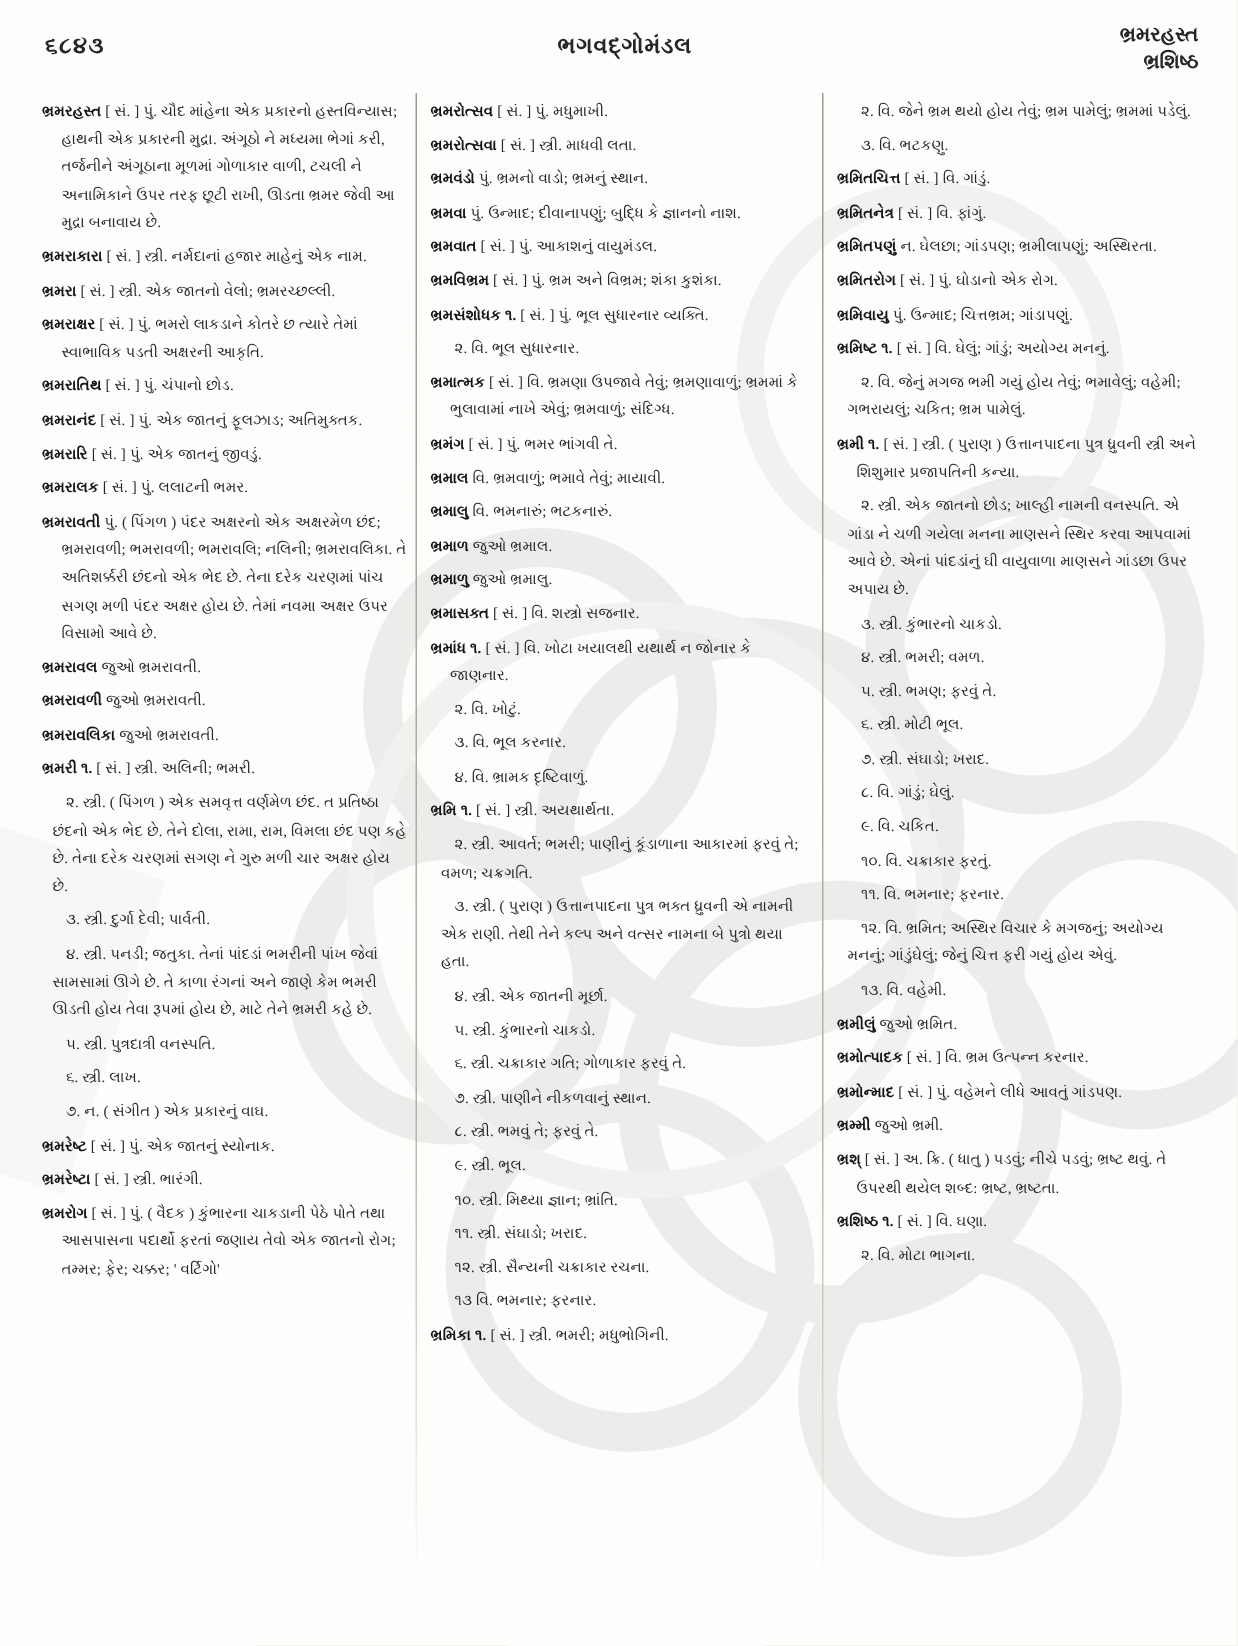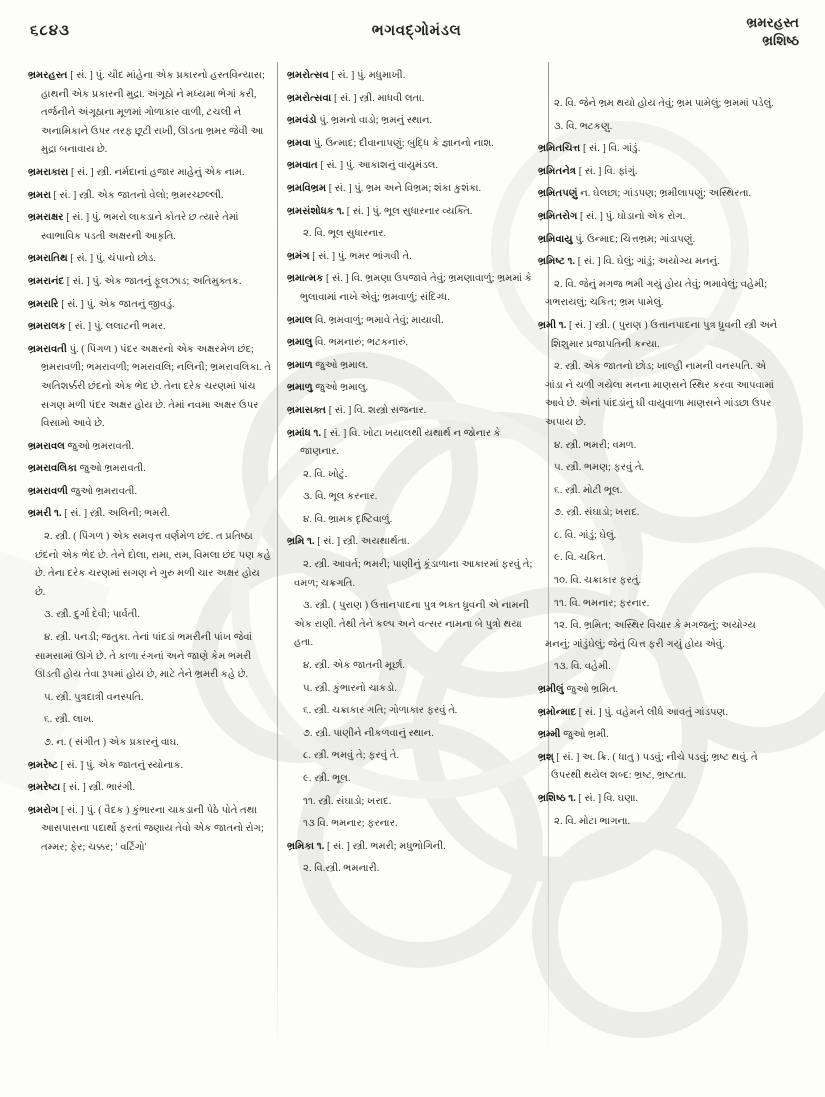--- a/index.html
+++ b/index.html
@@ -30,21 +30,21 @@
     font-size:13.5px;font-weight:bold;line-height:18px;
   }
   .columns{position:absolute;top:62px;left:0;right:0;bottom:0;z-index:1;}
   .col{
     position:absolute;top:0;bottom:14px;overflow:hidden;
     font-size:10px;line-height:18.6px;
     letter-spacing:.1px;
   }
   .col-1{left:28px;width:243px;}
   .col-2{left:287px;width:250px;}
-  .col-3{left:538px;width:245px;margin-top:28px;}
+  .col-3{left:558px;width:245px;}
   .col-rule{
     position:absolute;top:0;bottom:40px;width:1px;
     background:linear-gradient(#9a9a94,#b5b5ae 70%,rgba(0,0,0,0));
   }
   .rule-1{left:277px;}
   .rule-2{left:548px;}
   p.entry{margin:4px 0;padding-left:13px;text-indent:-13px;}
   p.sense{margin:4px 0;padding-left:7px;text-indent:9px;}
   p.entry b{font-weight:bold;color:#151515;}
 </style>
@@ -87,90 +87,93 @@
         <p class="entry"><b>ભ્રમરહસ્ત</b> <span>[ સં. ] પું. ચૌદ માંહેના એક પ્રકારનો હસ્તવિન્યાસ; હાથની એક પ્રકારની મુદ્રા. અંગૂઠો ને મધ્યમા ભેગાં કરી, તર્જનીને અંગૂઠાના મૂળમાં ગોળાકાર વાળી, ટચલી ને અનામિકાને ઉપર તરફ છૂટી રાખી, ઊડતા ભ્રમર જેવી આ મુદ્રા બનાવાય છે.</span></p>
         <p class="entry"><b>ભ્રમરાકારા</b> <span>[ સં. ] સ્ત્રી. નર્મદાનાં હજાર માહેનું એક નામ.</span></p>
         <p class="entry"><b>ભ્રમરા</b> <span>[ સં. ] સ્ત્રી. એક જાતનો વેલો; ભ્રમરચ્છલ્લી.</span></p>
         <p class="entry"><b>ભ્રમરાક્ષર</b> <span>[ સં. ] પું. ભમરો લાકડાને કોતરે છ ત્યારે તેમાં સ્વાભાવિક પડતી અક્ષરની આકૃતિ.</span></p>
         <p class="entry"><b>ભ્રમરાતિથ</b> <span>[ સં. ] પું. ચંપાનો છોડ.</span></p>
         <p class="entry"><b>ભ્રમરાનંદ</b> <span>[ સં. ] પું. એક જાતનું ફૂલઝાડ; અતિમુક્તક.</span></p>
         <p class="entry"><b>ભ્રમરારિ</b> <span>[ સં. ] પું. એક જાતનું જીવડું.</span></p>
         <p class="entry"><b>ભ્રમરાલક</b> <span>[ સં. ] પું. લલાટની ભમર.</span></p>
         <p class="entry"><b>ભ્રમરાવતી</b> <span>પું. ( પિંગળ ) પંદર અક્ષરનો એક અક્ષરમેળ છંદ; ભ્રમરાવળી; ભમરાવળી; ભમરાવલિ; નલિની; ભ્રમરાવલિકા. તે અતિશર્ક્કરી છંદનો એક ભેદ છે. તેના દરેક ચરણમાં પાંચ સગણ મળી પંદર અક્ષર હોય છે. તેમાં નવમા અક્ષર ઉપર વિસામો આવે છે.</span></p>
         <p class="entry"><b>ભ્રમરાવલ</b> <span>જુઓ ભ્રમરાવતી.</span></p>
+        <p class="entry"><b>ભ્રમરાવળી</b> <span>જુઓ ભ્રમરાવતી.</span></p>
         <p class="entry"><b>ભ્રમરાવલિકા</b> <span>જુઓ ભ્રમરાવતી.</span></p>
-        <p class="entry"><b>ભ્રમરાવળી</b> <span>જુઓ ભ્રમરાવતી.</span></p>
         <p class="entry"><b>ભ્રમરી ૧.</b> <span>[ સં. ] સ્ત્રી. અલિની; ભમરી.</span></p>
         <p class="sense"><span>૨. સ્ત્રી. ( પિંગળ ) એક સમવૃત્ત વર્ણમેળ છંદ. ત પ્રતિષ્ઠા છંદનો એક ભેદ છે. તેને દોલા, રામા, રામ, વિમલા છંદ પણ કહે છે. તેના દરેક ચરણમાં સગણ ને ગુરુ મળી ચાર અક્ષર હોય છે.</span></p>
         <p class="sense"><span>૩. સ્ત્રી. દુર્ગા દેવી; પાર્વતી.</span></p>
         <p class="sense"><span>૪. સ્ત્રી. પનડી; જતુકા. તેનાં પાંદડાં ભમરીની પાંખ જેવાં સામસામાં ઊગે છે. તે કાળા રંગનાં અને જાણે કેમ ભમરી ઊડતી હોય તેવા રૂપમાં હોય છે, માટે તેને ભ્રમરી કહે છે.</span></p>
         <p class="sense"><span>૫. સ્ત્રી. પુત્રદાત્રી વનસ્પતિ.</span></p>
         <p class="sense"><span>૬. સ્ત્રી. લાખ.</span></p>
         <p class="sense"><span>૭. ન. ( સંગીત ) એક પ્રકારનું વાઘ.</span></p>
         <p class="entry"><b>ભ્રમરેષ્ટ</b> <span>[ સં. ] પું. એક જાતનું સ્યોનાક.</span></p>
         <p class="entry"><b>ભ્રમરેષ્ટા</b> <span>[ સં. ] સ્ત્રી. ભારંગી.</span></p>
         <p class="entry"><b>ભ્રમરોગ</b> <span>[ સં. ] પું. ( વૈદક ) કુંભારના ચાકડાની પેઠે પોતે તથા આસપાસના પદાર્થો ફરતાં જણાય તેવો એક જાતનો રોગ; તમ્મર; ફેર; ચક્કર; ' વર્ટિગો'</span></p>
       </div>
     <div class="col col-2">
         <p class="entry"><b>ભ્રમરોત્સવ</b> <span>[ સં. ] પું. મધુમાખી.</span></p>
         <p class="entry"><b>ભ્રમરોત્સવા</b> <span>[ સં. ] સ્ત્રી. માધવી લતા.</span></p>
         <p class="entry"><b>ભ્રમવંડો</b> <span>પું. ભ્રમનો વાડો; ભ્રમનું સ્થાન.</span></p>
         <p class="entry"><b>ભ્રમવા</b> <span>પું. ઉન્માદ; દીવાનાપણું; બુદ્ધિ કે જ્ઞાનનો નાશ.</span></p>
         <p class="entry"><b>ભ્રમવાત</b> <span>[ સં. ] પું. આકાશનું વાયુમંડલ.</span></p>
         <p class="entry"><b>ભ્રમવિભ્રમ</b> <span>[ સં. ] પું. ભ્રમ અને વિભ્રમ; શંકા કુશંકા.</span></p>
         <p class="entry"><b>ભ્રમસંશોધક ૧.</b> <span>[ સં. ] પું. ભૂલ સુધારનાર વ્યક્તિ.</span></p>
         <p class="sense"><span>૨. વિ. ભૂલ સુધારનાર.</span></p>
+        <p class="entry"><b>ભ્રમાત્મક</b> <span>[ સં. ] વિ. ભ્રમણા ઉપજાવે તેવું; ભ્રમણાવાળું; ભ્રમમાં કે ભુલાવામાં નાખે એવું; ભ્રમવાળું; સંદિગ્ધ.</span></p>
         <p class="entry"><b>ભ્રમંગ</b> <span>[ સં. ] પું. ભમર ભાંગવી તે.</span></p>
-        <p class="entry"><b>ભ્રમાત્મક</b> <span>[ સં. ] વિ. ભ્રમણા ઉપજાવે તેવું; ભ્રમણાવાળું; ભ્રમમાં કે ભુલાવામાં નાખે એવું; ભ્રમવાળું; સંદિગ્ધ.</span></p>
         <p class="entry"><b>ભ્રમાલ</b> <span>વિ. ભ્રમવાળું; ભમાવે તેવું; માયાવી.</span></p>
         <p class="entry"><b>ભ્રમાલુ</b> <span>વિ. ભમનારું; ભટકનારું.</span></p>
         <p class="entry"><b>ભ્રમાળ</b> <span>જુઓ ભ્રમાલ.</span></p>
         <p class="entry"><b>ભ્રમાળુ</b> <span>જુઓ ભ્રમાલુ.</span></p>
         <p class="entry"><b>ભ્રમાસક્ત</b> <span>[ સં. ] વિ. શસ્ત્રો સજનાર.</span></p>
         <p class="entry"><b>ભ્રમાંધ ૧.</b> <span>[ સં. ] વિ. ખોટા ખયાલથી યથાર્થ ન જોનાર કે જાણનાર.</span></p>
         <p class="sense"><span>૨. વિ. ખોટું.</span></p>
         <p class="sense"><span>૩. વિ. ભૂલ કરનાર.</span></p>
         <p class="sense"><span>૪. વિ. ભ્રામક દૃષ્ટિવાળું.</span></p>
         <p class="entry"><b>ભ્રમિ ૧.</b> <span>[ સં. ] સ્ત્રી. અયથાર્થતા.</span></p>
         <p class="sense"><span>૨. સ્ત્રી. આવર્ત; ભમરી; પાણીનું કૂંડાળાના આકારમાં ફરવું તે; વમળ; ચક્રગતિ.</span></p>
         <p class="sense"><span>૩. સ્ત્રી. ( પુરાણ ) ઉત્તાનપાદના પુત્ર ભક્ત ધ્રુવની એ નામની એક રાણી. તેથી તેને કલ્પ અને વત્સર નામના બે પુત્રો થયા હતા.</span></p>
         <p class="sense"><span>૪. સ્ત્રી. એક જાતની મૂર્છા.</span></p>
         <p class="sense"><span>૫. સ્ત્રી. કુંભારનો ચાકડો.</span></p>
         <p class="sense"><span>૬. સ્ત્રી. ચક્રાકાર ગતિ; ગોળાકાર ફરવું તે.</span></p>
         <p class="sense"><span>૭. સ્ત્રી. પાણીને નીકળવાનું સ્થાન.</span></p>
         <p class="sense"><span>૮. સ્ત્રી. ભમવું તે; ફરવું તે.</span></p>
         <p class="sense"><span>૯. સ્ત્રી. ભૂલ.</span></p>
+        <p class="sense"><span>૧૦. સ્ત્રી. મિથ્યા જ્ઞાન; ભ્રાંતિ.</span></p>
         <p class="sense"><span>૧૧. સ્ત્રી. સંઘાડો; ખરાદ.</span></p>
+        <p class="sense"><span>૧૨. સ્ત્રી. સૈન્યની ચક્રાકાર રચના.</span></p>
         <p class="sense"><span>૧૩ વિ. ભમનાર; ફરનાર.</span></p>
         <p class="entry"><b>ભ્રમિકા ૧.</b> <span>[ સં. ] સ્ત્રી. ભમરી; મધુભોગિની.</span></p>
-        <p class="sense"><span>૨. વિ.સ્ત્રી. ભમનારી.</span></p>
       </div>
     <div class="col col-3">
         <p class="sense"><span>૨. વિ. જેને ભ્રમ થયો હોય તેવું; ભ્રમ પામેલું; ભ્રમમાં પડેલું.</span></p>
         <p class="sense"><span>૩. વિ. ભટકણુ.</span></p>
         <p class="entry"><b>ભ્રમિતચિત્ત</b> <span>[ સં. ] વિ. ગાંડું.</span></p>
         <p class="entry"><b>ભ્રમિતનેત્ર</b> <span>[ સં. ] વિ. ફાંગું.</span></p>
         <p class="entry"><b>ભ્રમિતપણું</b> <span>ન. ઘેલછા; ગાંડપણ; ભ્રમીલાપણું; અસ્થિરતા.</span></p>
         <p class="entry"><b>ભ્રમિતરોગ</b> <span>[ સં. ] પું. ઘોડાનો એક રોગ.</span></p>
         <p class="entry"><b>ભ્રમિવાયુ</b> <span>પું. ઉન્માદ; ચિત્તભ્રમ; ગાંડાપણું.</span></p>
         <p class="entry"><b>ભ્રમિષ્ટ ૧.</b> <span>[ સં. ] વિ. ઘેલું; ગાંડું; અયોગ્ય મનનું.</span></p>
         <p class="sense"><span>૨. વિ. જેનું મગજ ભમી ગયું હોય તેવું; ભમાવેલું; વહેમી; ગભરાયલું; ચકિત; ભ્રમ પામેલું.</span></p>
         <p class="entry"><b>ભ્રમી ૧.</b> <span>[ સં. ] સ્ત્રી. ( પુરાણ ) ઉત્તાનપાદના પુત્ર ધ્રુવની સ્ત્રી અને શિશુમાર પ્રજાપતિની કન્યા.</span></p>
         <p class="sense"><span>૨. સ્ત્રી. એક જાતનો છોડ; ખાલ્હી નામની વનસ્પતિ. એ ગાંડા ને ચળી ગયેલા મનના માણસને સ્થિર કરવા આપવામાં આવે છે. એનાં પાંદડાંનું ઘી વાયુવાળા માણસને ગાંડછા ઉપર અપાય છે.</span></p>
+        <p class="sense"><span>૩. સ્ત્રી. કુંભારનો ચાકડો.</span></p>
         <p class="sense"><span>૪. સ્ત્રી. ભમરી; વમળ.</span></p>
         <p class="sense"><span>૫. સ્ત્રી. ભમણ; ફરવું તે.</span></p>
         <p class="sense"><span>૬. સ્ત્રી. મોટી ભૂલ.</span></p>
         <p class="sense"><span>૭. સ્ત્રી. સંઘાડો; ખરાદ.</span></p>
         <p class="sense"><span>૮. વિ. ગાંડું; ઘેલું.</span></p>
         <p class="sense"><span>૯. વિ. ચકિત.</span></p>
         <p class="sense"><span>૧૦. વિ. ચક્રાકાર ફરતું.</span></p>
         <p class="sense"><span>૧૧. વિ. ભમનાર; ફરનાર.</span></p>
         <p class="sense"><span>૧૨. વિ. ભ્રમિત; અસ્થિર વિચાર કે મગજનું; અયોગ્ય મનનું; ગાંડુંઘેલું; જેનું ચિત્ત ફરી ગયું હોય એવું.</span></p>
         <p class="sense"><span>૧૩. વિ. વહેમી.</span></p>
         <p class="entry"><b>ભ્રમીલું</b> <span>જુઓ ભ્રમિત.</span></p>
+        <p class="entry"><b>ભ્રમોત્પાદક</b> <span>[ સં. ] વિ. ભ્રમ ઉત્પન્ન કરનાર.</span></p>
         <p class="entry"><b>ભ્રમોન્માદ</b> <span>[ સં. ] પું. વહેમને લીધે આવતું ગાંડપણ.</span></p>
         <p class="entry"><b>ભ્રમ્મી</b> <span>જુઓ ભ્રમી.</span></p>
         <p class="entry"><b>ભ્રશ્</b> <span>[ સં. ] અ. ક્રિ. ( ધાતુ ) પડવું; નીચે પડવું; ભ્રષ્ટ થવું. તે ઉપરથી થયેલ શબ્દ: ભ્રષ્ટ, ભ્રષ્ટતા.</span></p>
         <p class="entry"><b>ભ્રશિષ્ઠ ૧.</b> <span>[ સં. ] વિ. ઘણા.</span></p>
         <p class="sense"><span>૨. વિ. મોટા ભાગના.</span></p>
       </div>
   </div>
 
 </div>
 

